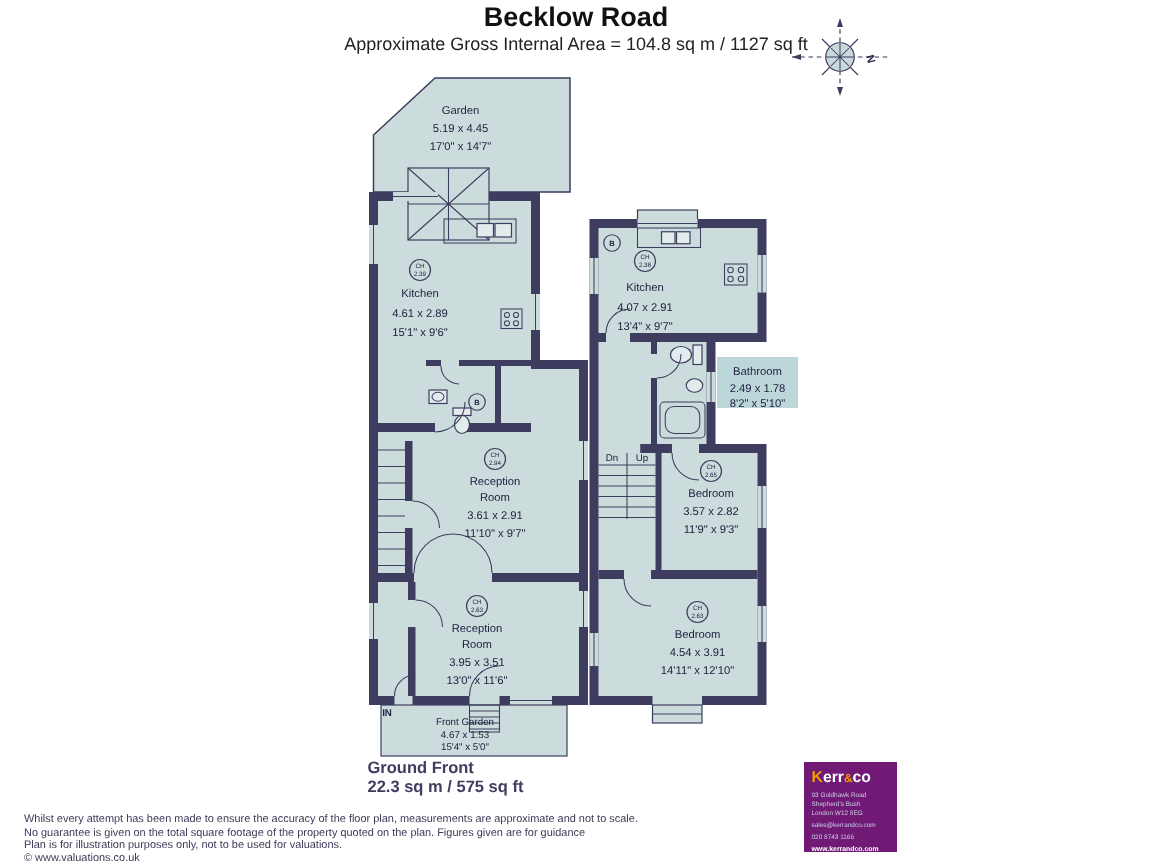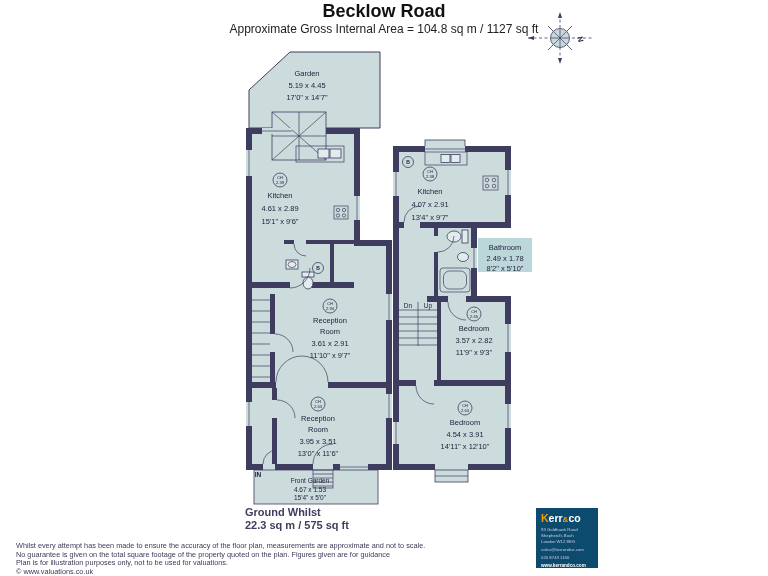--- a/index.html
+++ b/index.html
@@ -19,21 +19,21 @@
   .ln{stroke:#3e3d5f;stroke-width:0.7;fill:none;}
   .fx{fill:#e2ecec;stroke:#3e3d5f;stroke-width:0.8;}
   .svgtxt{fill:#232240;text-anchor:middle;font-family:"Liberation Sans",sans-serif;}
   .t8{font-size:7.5px;}
   .t6{font-size:6.5px;}
   .t5{font-size:5px;font-weight:bold;}
   .t4{font-size:4.2px;}
   .tb{font-weight:bold;}
   .label-bg{fill:#bcd7d9;}
   
-  .logo{left:536px;top:508px;width:62px;height:60px;background:#0c4a6e;color:#fff;
+  .logo{left:536px;top:508px;width:62px;height:60px;background:#701a75;color:#fff;
         padding:4px 4px 0 5px;box-sizing:border-box;}
   .brand{font-size:10.5px;font-weight:bold;color:#fff;}
   .brand .k,.brand .amp{color:#f29d00;}
   .brand .amp{font-size:8px;}
   .addr{font-size:4.3px;color:#c9cde4;line-height:6px;margin-top:3px;}
   .contact{font-size:4.3px;color:#c9cde4;line-height:6px;margin-top:2px;}
   .site{font-size:4.6px;color:#fff;font-weight:bold;margin-top:2px;}
 </style>
 </head>
 <body>
@@ -296,21 +296,21 @@
       <circle cx="77" cy="272" r="7" class="ol2"></circle>
       <text x="77" y="270.5" class="svgtxt t4">CH</text>
       <text x="77" y="275.8" class="svgtxt t4">2.63</text>
     </g>
     <text x="77" y="289" class="svgtxt t8">Bedroom</text>
     <text x="77" y="301" class="svgtxt t8">4.54 x 3.91</text>
     <text x="77" y="313" class="svgtxt t8">14'11" x 12'10"</text>
   </svg>
 
   <div class="abs floor-title" style="left:245px;top:506px">
-    <div>Ground Whilst</div>
+    <div>Ground Front</div>
     <div>22.3 sq m / 575 sq ft</div>
   </div>
 
   <div class="abs logo">
     <div class="brand"><span class="k">K</span><span>err</span><span class="amp">&amp;</span><span>co</span></div>
     <div class="addr">
       <div>93 Goldhawk Road</div>
       <div>Shepherd's Bush</div>
       <div>London W12 8EG</div>
     </div>

